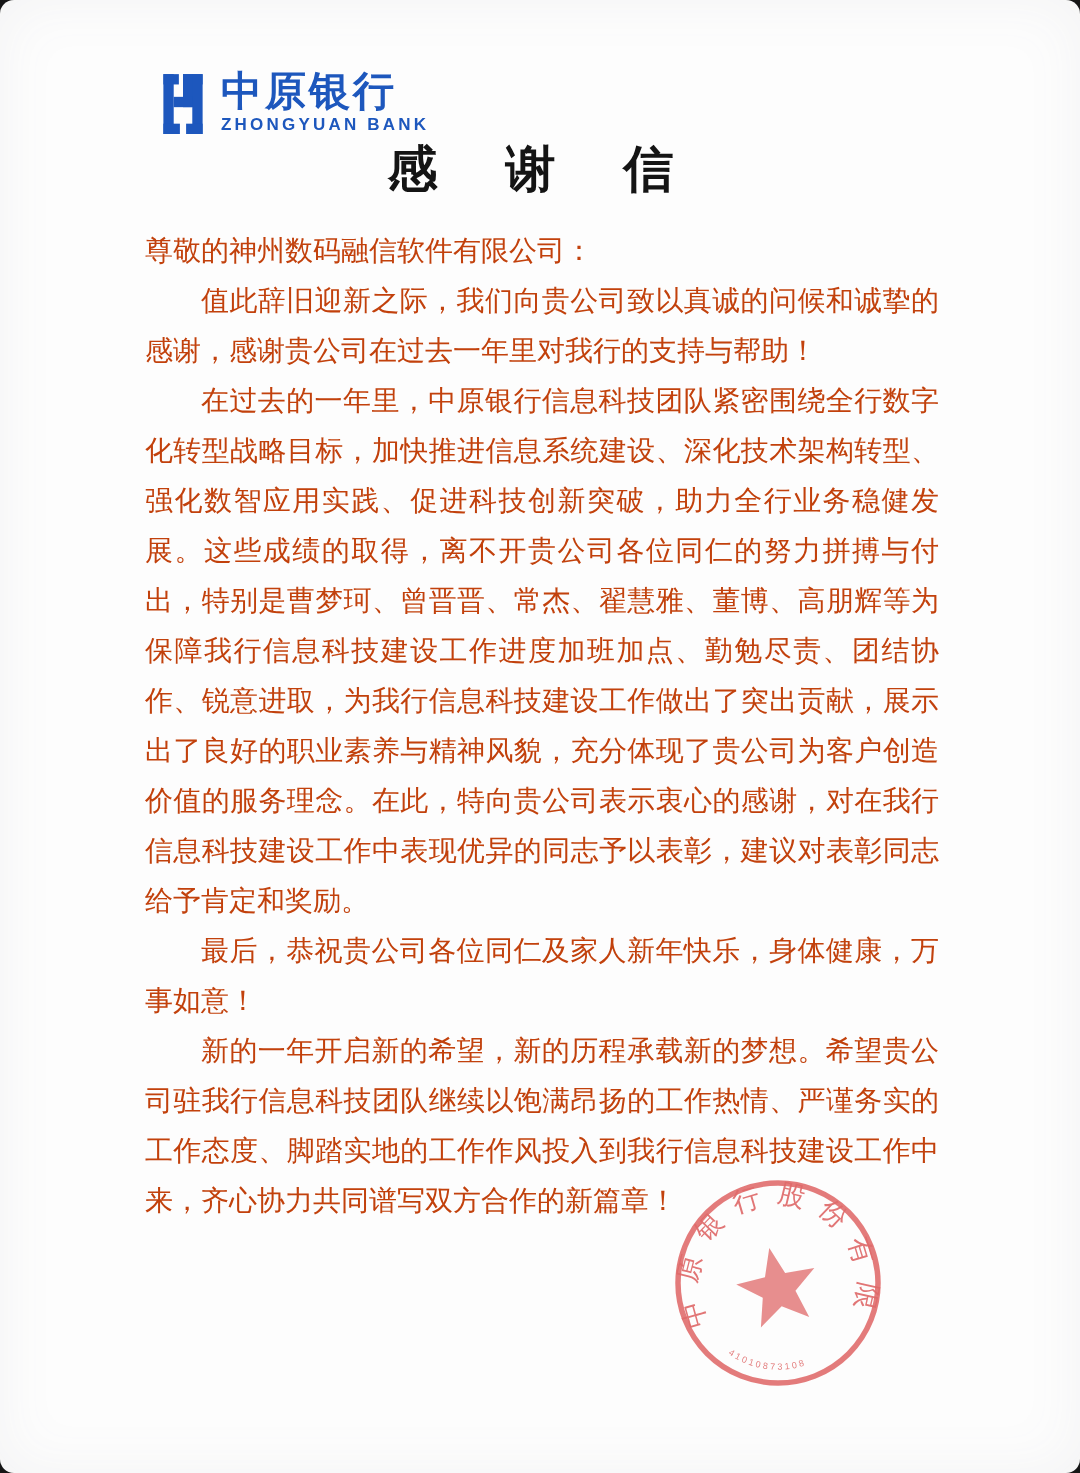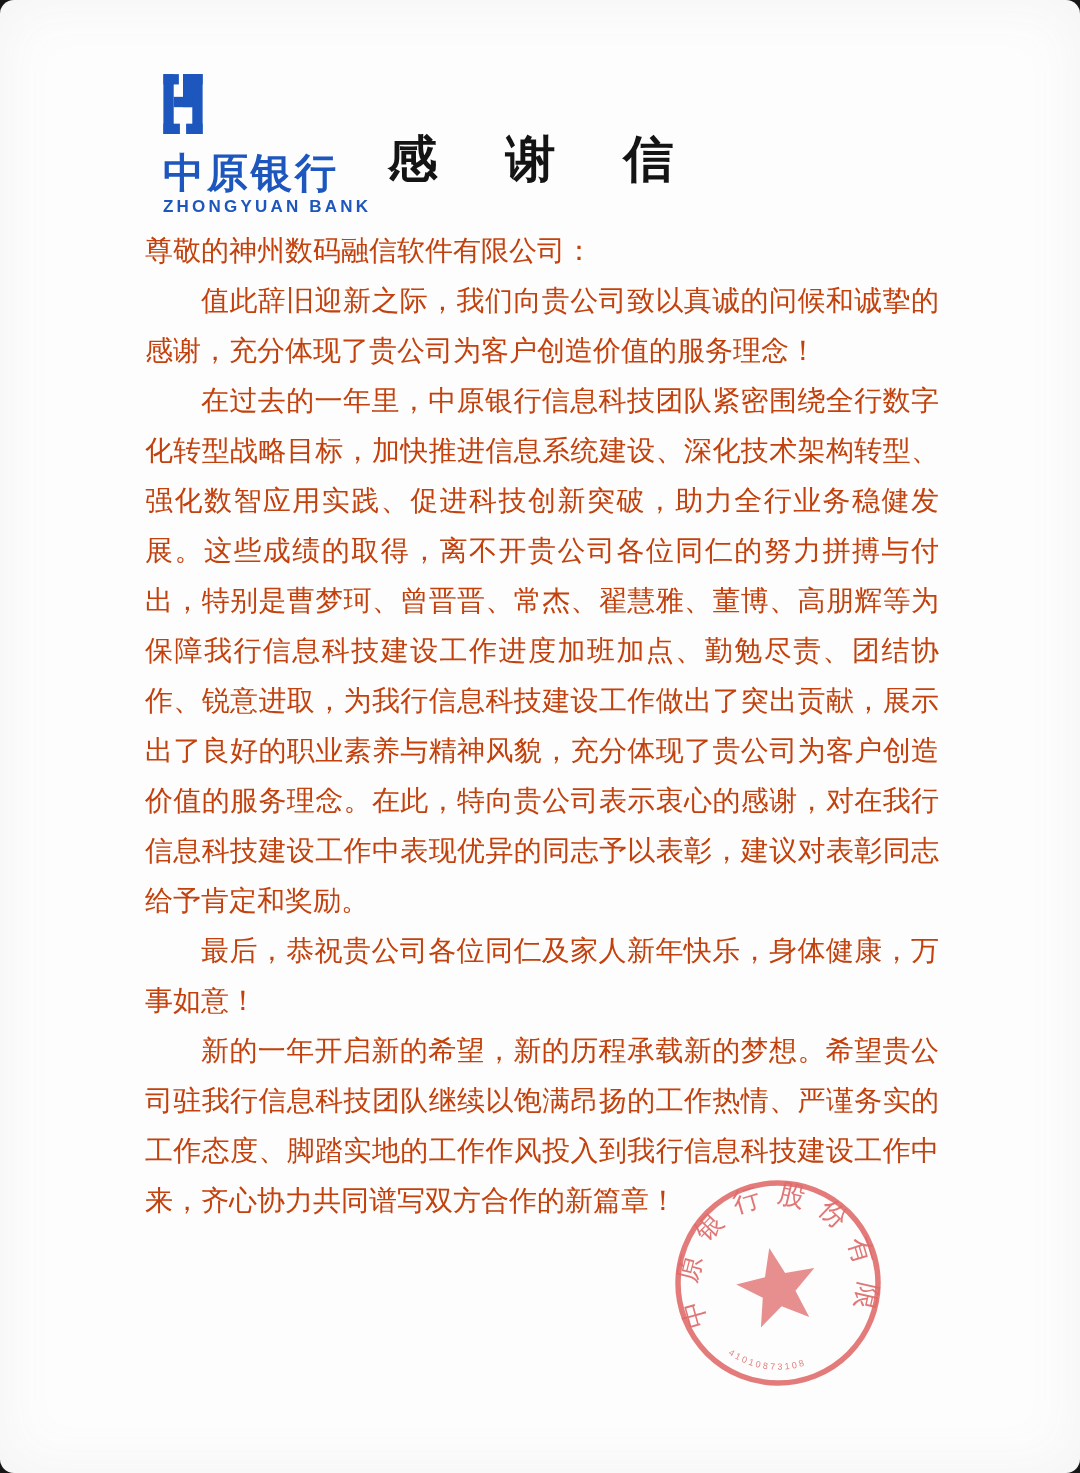--- a/index.html
+++ b/index.html
@@ -12,37 +12,37 @@
     position:relative;
     width:1080px;height:1473px;
     background:#fdfdfd;
     border-radius:14px;
     overflow:hidden;
     box-shadow:inset 0 0 60px rgba(120,120,130,0.07);
   }
   
   .logo{
     position:absolute;left:163px;top:70px;
-    display:flex;align-items:flex-start;gap:18px;flex-direction:column;
+    display:flex;align-items:flex-start;gap:18px;
   }
   .logo-icon{display:block;}
   .logo-text{display:flex;flex-direction:column;}
   .logo-cn{
     font-family:"Liberation Sans","DejaVu Sans",sans-serif;
     font-weight:bold;font-size:41px;line-height:42px;
     letter-spacing:3px;
   }
   .logo-en{
     font-family:"Liberation Sans","DejaVu Sans",sans-serif;
     font-weight:600;font-size:17px;line-height:20px;
     letter-spacing:3.2px;margin-top:3px;
   }
   
   .title{
-    position:absolute;left:0;top:126px;width:1080px;
+    position:absolute;left:0;top:136px;width:1080px;
     text-align:center;
     font-size:50px;font-weight:bold;color:#141414;
     letter-spacing:0.38em;word-spacing:0.35em;
   }
   
   .letter{
     position:absolute;left:145px;top:226px;width:794px;
     font-size:28px;line-height:50px;color:#c2410c;
     text-align:justify;
   }
@@ -84,21 +84,21 @@
       <span class="logo-cn" style="color:#1d57bd">中原银行</span>
       <span class="logo-en" style="color:#1d57bd">ZHONGYUAN BANK</span>
     </div>
   </div>
 
   <div class="title">感 谢 信</div>
 
   <div class="letter">
     <p class="salutation">尊敬的神州数码融信软件有限公司：</p>
     <div>
-        <p class="para">值此辞旧迎新之际，我们向贵公司致以真诚的问候和诚挚的感谢，充分体现了贵公司为客户创造价值的服务理念！</p>
+        <p class="para">值此辞旧迎新之际，我们向贵公司致以真诚的问候和诚挚的感谢，感谢贵公司在过去一年里对我行的支持与帮助！</p>
         <p class="para">在过去的一年里，中原银行信息科技团队紧密围绕全行数字化转型战略目标，加快推进信息系统建设、深化技术架构转型、强化数智应用实践、促进科技创新突破，助力全行业务稳健发展。这些成绩的取得，离不开贵公司各位同仁的努力拼搏与付出，特别是曹梦珂、曾晋晋、常杰、翟慧雅、董博、高朋辉等为保障我行信息科技建设工作进度加班加点、勤勉尽责、团结协作、锐意进取，为我行信息科技建设工作做出了突出贡献，展示出了良好的职业素养与精神风貌，充分体现了贵公司为客户创造价值的服务理念。在此，特向贵公司表示衷心的感谢，对在我行信息科技建设工作中表现优异的同志予以表彰，建议对表彰同志给予肯定和奖励。</p>
         <p class="para">最后，恭祝贵公司各位同仁及家人新年快乐，身体健康，万事如意！</p>
         <p class="para">新的一年开启新的希望，新的历程承载新的梦想。希望贵公司驻我行信息科技团队继续以饱满昂扬的工作热情、严谨务实的工作态度、脚踏实地的工作作风投入到我行信息科技建设工作中来，齐心协力共同谱写双方合作的新篇章！</p>
       </div>
   </div>
 
 
   <svg class="seal" viewBox="-112 -107 224 214" xmlns="http://www.w3.org/2000/svg">
     <defs>
       <path id="sealArcTop" d="M -69 41 A 80 80 0 1 1 69 41" fill="none"></path>

